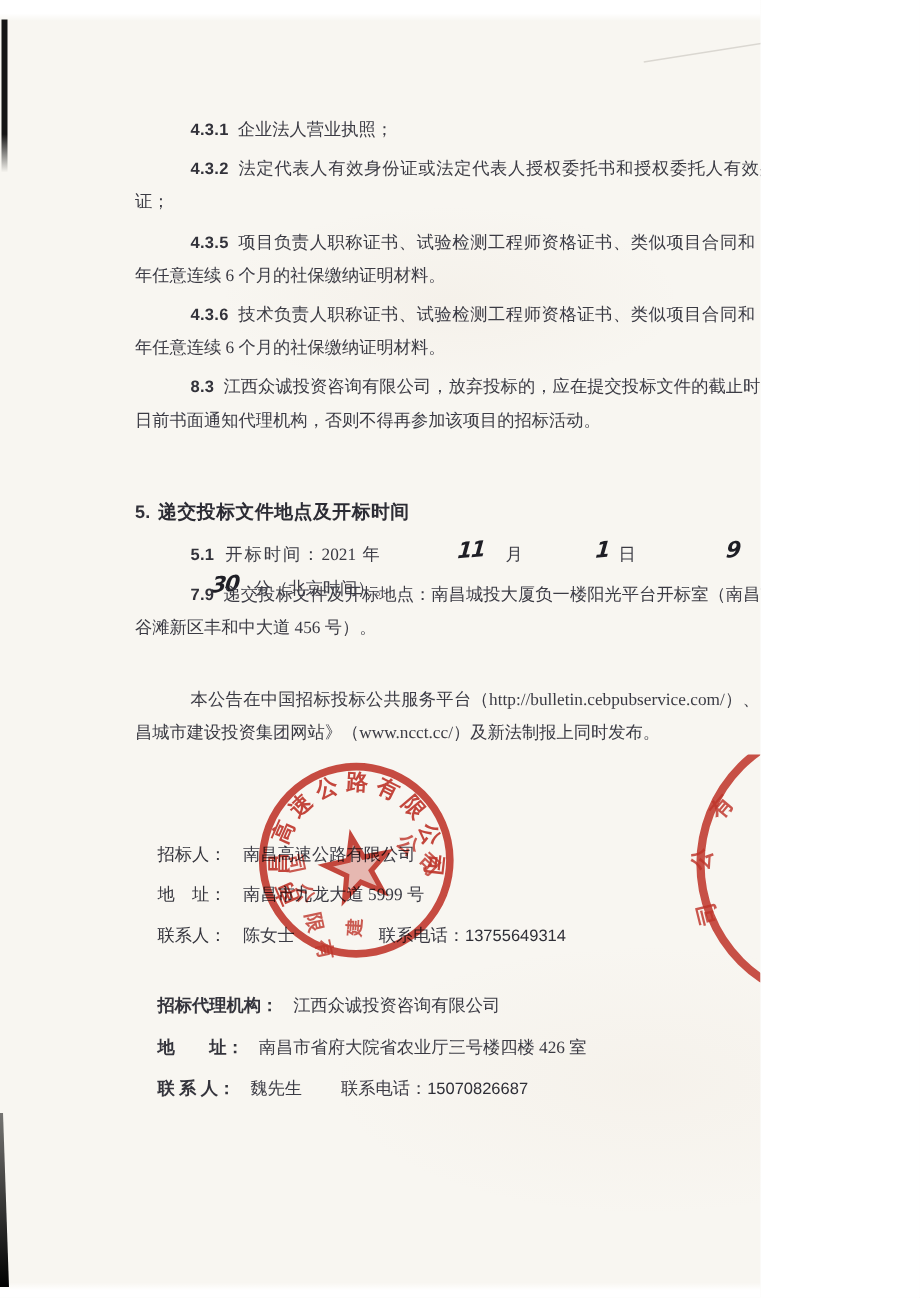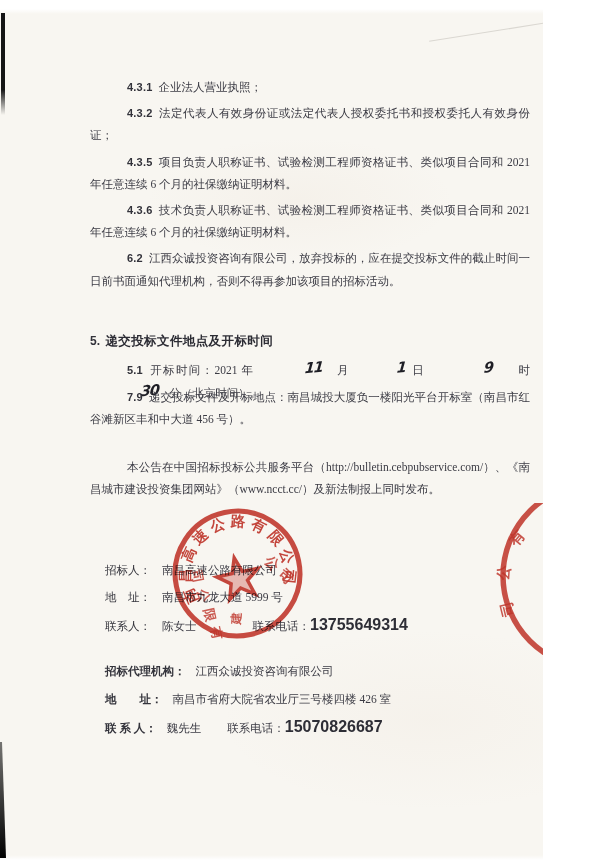--- a/index.html
+++ b/index.html
@@ -6,21 +6,20 @@
   .page {
     position:relative; width:507px; height:865px; overflow:hidden;
     font-family:"Liberation Serif","DejaVu Serif",serif;
     color:#3b3b44;
     background:
       linear-gradient(#ffffff 0px, #ffffff 9px, rgba(255,255,255,0) 14px),
       linear-gradient(to top, #ffffff 0px, #ffffff 5px, rgba(255,255,255,0) 10px),
       radial-gradient(ellipse 220px 90px at 300px 200px, rgba(205,175,145,.07), rgba(205,175,145,0) 70%),
       radial-gradient(ellipse 300px 130px at 430px 720px, rgba(205,175,145,.06), rgba(205,175,145,0) 70%),
       #f8f6f1;
-    padding-left: 36px;
   }
   
   .edge-line-top {
     position:absolute; left:1px; top:13px; width:4px; height:102px;
     background:linear-gradient(#151515 75%, rgba(0,0,0,0));
   }
   .edge-line-bottom {
     position:absolute; left:0; top:742px; width:7px; height:116px;
     background:linear-gradient(to bottom, rgba(10,10,10,.55), #000);
     clip-path:polygon(0 0, 2px 0, 6px 100%, 0 100%);
@@ -44,22 +43,22 @@
   .hw-m  { margin:0 12px 0 14px; }
   .hw-d  { margin:0 5px 0 10px; }
   .hw-h  { margin:0 24px 0 22px; }
   .hw-mi { margin:0 10px 0 14px; }
   
   .rows { position:absolute; left:105px; width:470px;margin-top:16px; }
   .row { line-height:27px; font-size:11.5px; white-space:nowrap; }
   .rows-agency .row { line-height:27.5px; }
   .lbl { display:inline-block; min-width:57px; color:#34343c; }
   .lbl-agency { min-width:0; margin-right:10px;font-weight:bold; }
-  .phone { font-family:"Liberation Sans","DejaVu Sans",sans-serif; font-weight:700;
-    font-size:16px; color:#2e2e36; }
+  .phone { font-family:"Liberation Sans","DejaVu Sans",sans-serif; font-weight:400;
+    font-size:11px; color:#2e2e36; }
   .gap-wide { margin-left:56px; }
   .gap-narrow { margin-left:26px; }
   
   .seal { position:absolute; mix-blend-mode:multiply; opacity:.92; }
   .seal-main { left:160px; top:496px; }
   .seal-edge { right:0; top:503px; }
 </style>
 </head>
 <body>
 
@@ -67,21 +66,21 @@
 
   <div class="edge-line-top"></div>
   <div class="edge-line-bottom"></div>
   <div class="scratch-top-right"></div>
 
   <div class="block" style="top:76px;">
     <p class="clause"><span class="cnum">4.3.1</span><span>企业法人营业执照；</span></p>
     <p class="clause"><span class="cnum">4.3.2</span><span>法定代表人有效身份证或法定代表人授权委托书和授权委托人有效身份证；</span></p>
     <p class="clause"><span class="cnum">4.3.5</span><span>项目负责人职称证书、试验检测工程师资格证书、类似项目合同和 2021 年任意连续 6 个月的社保缴纳证明材料。</span></p>
     <p class="clause"><span class="cnum">4.3.6</span><span>技术负责人职称证书、试验检测工程师资格证书、类似项目合同和 2021 年任意连续 6 个月的社保缴纳证明材料。</span></p>
-    <p class="clause"><span class="cnum">6.2</span><span>江西众诚投资咨询有限公司，放弃投标的，应在提交投标文件的截止时间一日前书面通知代理机构，否则不得再参加该项目的招标活动。</span></p>
+    <p class="clause"><span class="cnum">8.3</span><span>江西众诚投资咨询有限公司，放弃投标的，应在提交投标文件的截止时间一日前书面通知代理机构，否则不得再参加该项目的招标活动。</span></p>
   </div>
 
   <h3 class="heading" style="top:330px;"><span class="cnum">5.</span><span>递交投标文件地点及开标时间</span></h3>
 
   <div class="block" style="top:358px;">
     <p class="clause">
       <span class="cnum">5.1</span><span>开标时间：2021 年</span><span class="hw hw-m">11</span><span>月</span><span class="hw hw-d">1</span><span>日</span><span class="hw hw-h">9</span><span>时</span><span class="hw hw-mi">30</span><span>分（北京时间）。</span>
     </p>
   </div>
 

